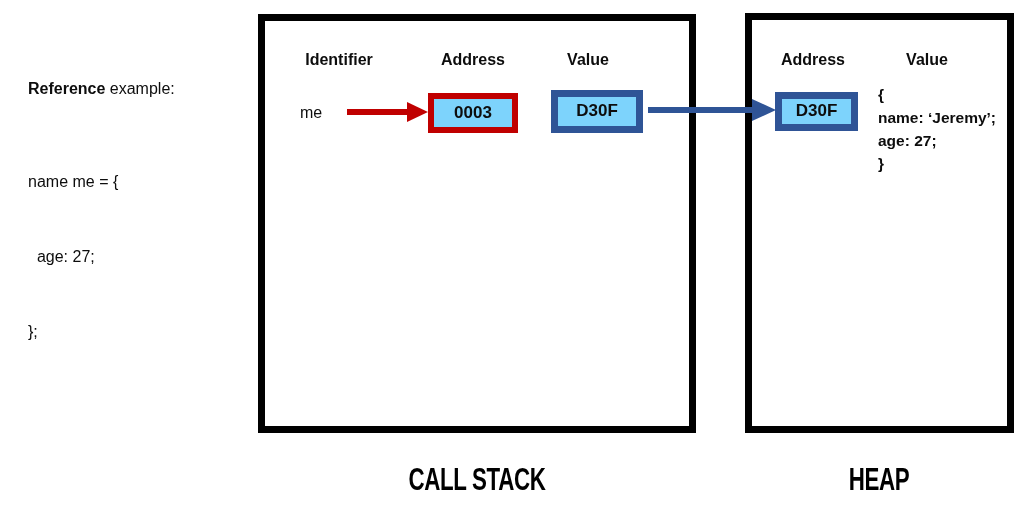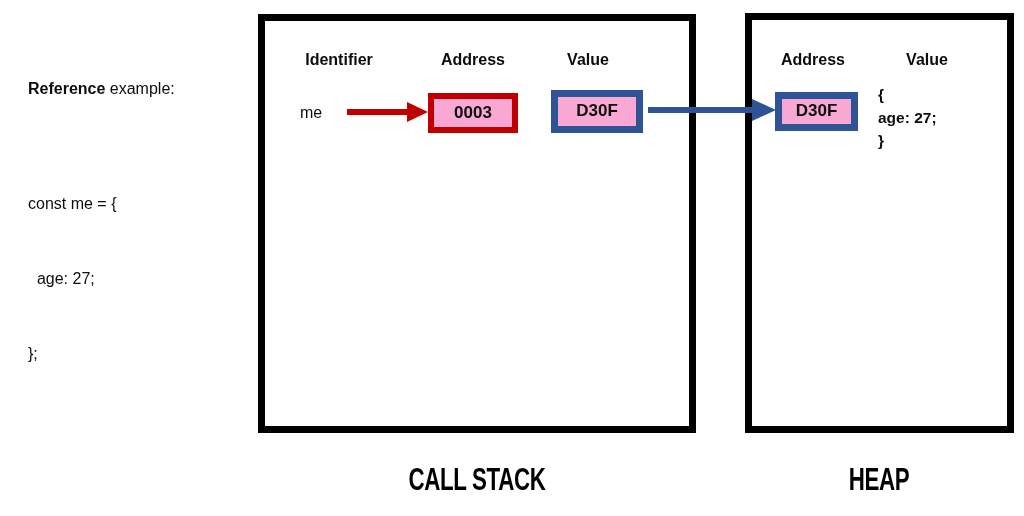--- a/index.html
+++ b/index.html
@@ -18,21 +18,21 @@
   }
   
   .ref {
     position: absolute;
     left: 28px;
     top: 26px;
     font-size: 16px;
     line-height: 25px;
     white-space: pre;
   }
-  .ref .heading { margin-bottom: 40px; }
+  .ref .heading { margin-bottom: 18px; }
   .ref .b { font-weight: 700; }
   
   .membox {
     position: absolute;
     border: 7px solid #000000;
     background: #ffffff;
     box-sizing: border-box;
   }
   .callstack-box { left: 258px; top: 14px;  width: 438px; height: 419px; }
   .heap-box      { left: 745px; top: 13px;  width: 269px; height: 420px; }
@@ -54,21 +54,21 @@
     font-size: 16px;
     font-weight: 400;
     line-height: 19px;
   }
   .cellbox {
     position: absolute;
     box-sizing: border-box;
     text-align: center;
     font-weight: 700;
     font-size: 17px;
-    background: #f9a8d4;
+    background: #7dd3fc;
   }
   .addr-cell {
     left: 428px; top: 93px; width: 90px; height: 40px;
     border: 6px solid #C00000;
     line-height: 27px;
   }
   .val-cell {
     left: 551px; top: 90px; width: 92px; height: 43px;
     border: 7px solid #2F5496;
     line-height: 28px;
@@ -106,21 +106,21 @@
   .callstack-label { left: 477px; }
   .heap-label      { left: 879px; }
 </style>
 </head>
 <body>
 
 <div class="stage">
 
   <div class="ref">
     <div class="heading"><span class="b">Reference</span><span> example:</span></div>
-    <div>const me = {</div>
+    <div>name me = {</div>
     <div>  age: 27;</div>
     <div>};</div>
   </div>
 
   <div class="membox callstack-box"></div>
 
   <div class="membox heap-box"></div>
 
   <div class="col-header" style="left:339px;">Identifier</div>
   <div class="col-header" style="left:473px;">Address</div>
@@ -129,20 +129,21 @@
   <div class="identifier-label">me</div>
   <div class="cellbox addr-cell">0003</div>
   <div class="cellbox val-cell">D30F</div>
 
   <div class="col-header" style="left:813px;">Address</div>
   <div class="col-header" style="left:927px;">Value</div>
 
   <div class="cellbox heap-addr-cell">D30F</div>
   <div class="heap-value">
     <div>{</div>
+    <div>name: ‘Jeremy’;</div>
     <div>age: 27;</div>
     <div>}</div>
   </div>
 
   <svg class="arrow red-arrow" width="81" height="20" viewBox="0 0 81 20">
     <rect x="0" y="7" width="62" height="6" fill="#C00000"></rect>
     <polygon points="60,0 81,10 60,20" fill="#C00000"></polygon>
   </svg>
 
   <svg class="arrow blue-arrow" width="128" height="22" viewBox="0 0 128 22">

